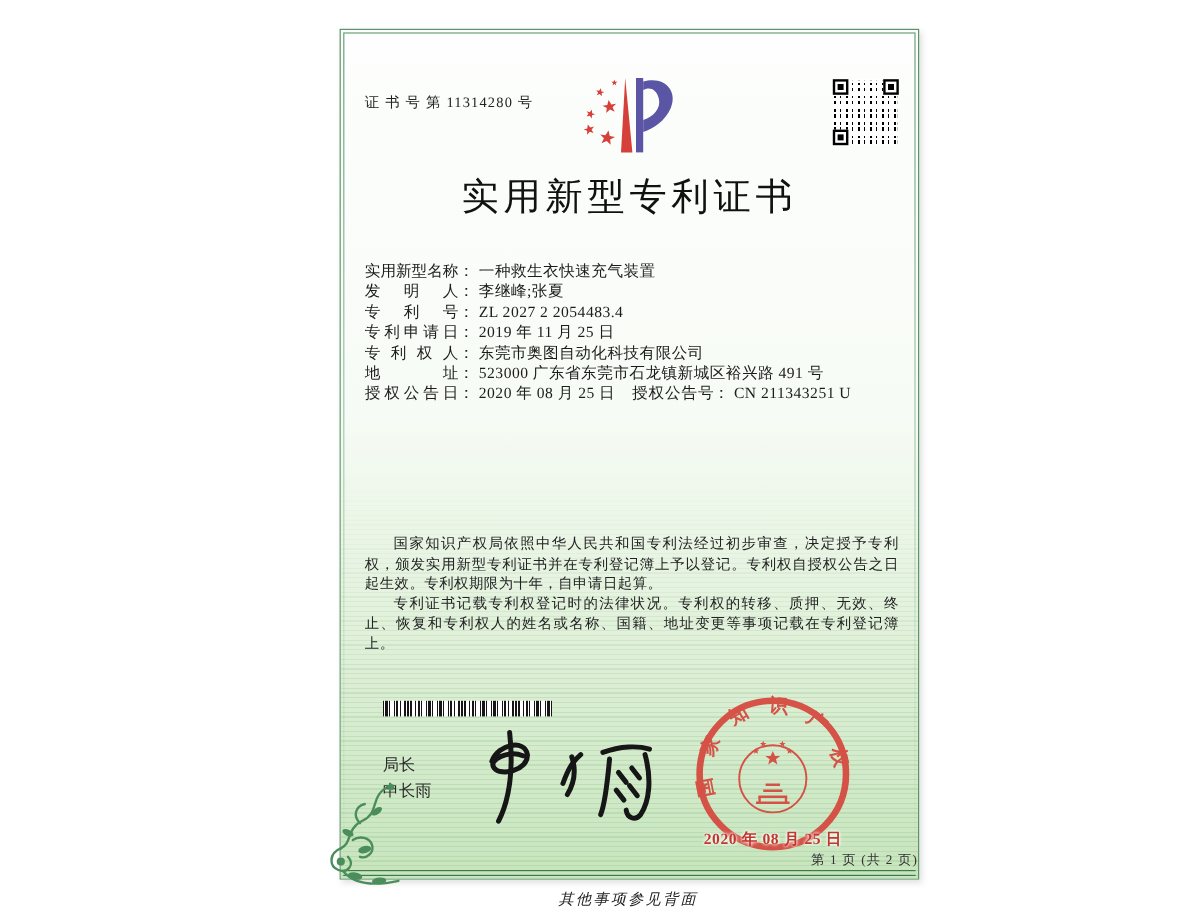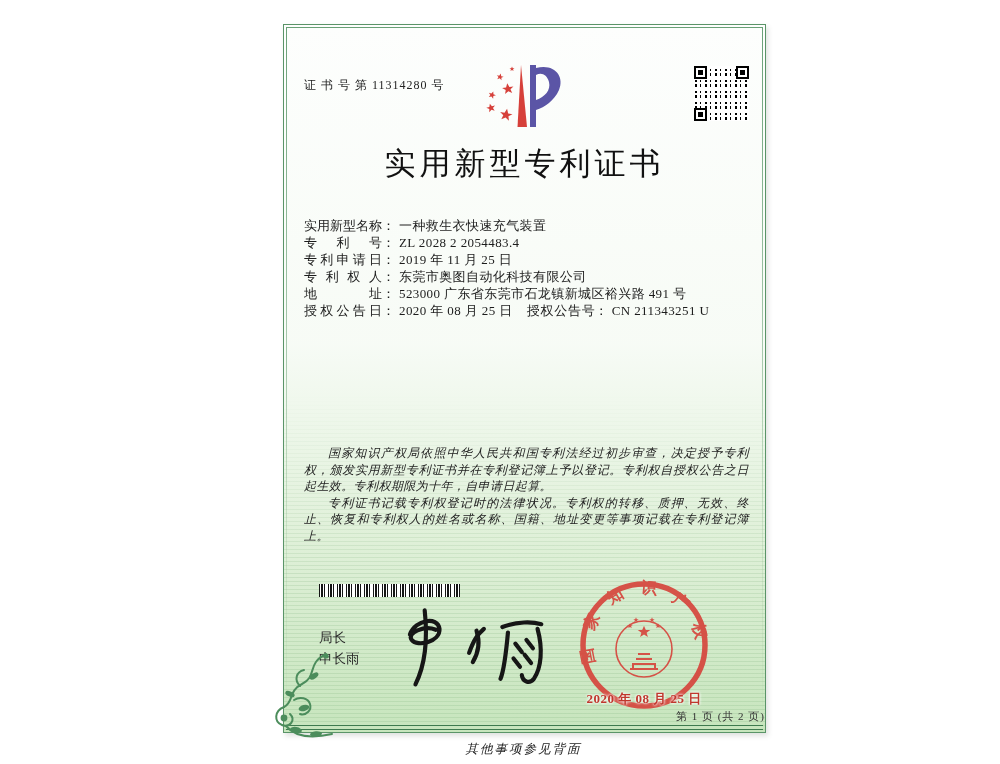--- a/index.html
+++ b/index.html
@@ -39,21 +39,21 @@
          font-size:31px;font-weight:normal;letter-spacing:4px;color:#111;}
 
   .rows{position:absolute;left:20px;right:14px;top:192px;display:flex;flex-direction:column;gap:0;
         font-size:13px;line-height:17px;white-space:nowrap;}
   .flabel{display:inline-block;width:78px;text-align:justify;text-align-last:justify;}
   .flabel2{display:inline-block;width:68px;margin-left:14px;text-align:justify;text-align-last:justify;}
   .colon{margin-right:4px;}
   .fvalue{letter-spacing:.4px;}
 
   .paras{position:absolute;left:20px;right:16px;top:420px;font-size:12px;line-height:16.5px;
-         font-style:italic;letter-spacing:.4px;color:#222;text-align:justify;}
+         letter-spacing:.4px;color:#222;text-align:justify;}
   .paras p{margin:0;text-indent:2em;}
 
   .barcode{position:absolute;left:35px;top:559px;width:141px;height:13px;
         background:repeating-linear-gradient(90deg,#151515 0 1px,#fff 1px 2px,#151515 2px 4px,#fff 4px 5px,#151515 5px 6px,#fff 6px 9px);}
 
   .bureau{position:absolute;left:35px;top:602px;font-family:"Liberation Sans",sans-serif;
         font-size:13.5px;line-height:21px;color:#2a2a2a;}
 
   .sig{position:absolute;left:100px;top:573px;width:185px;height:95px;}
 
@@ -106,21 +106,24 @@
       <div class="f bl"></div>
     </div>
 
     <div class="title">实用新型专利证书</div>
 
     <div class="rows">
       <div class="row">
         <span class="flabel">实用新型名称</span><span class="colon">：</span><span class="fvalue">一种救生衣快速充气装置</span>
       </div>
       <div class="row">
-        <span class="flabel">专利号</span><span class="colon">：</span><span class="fvalue">ZL 2028 2 2054483.4</span>
+        <span class="flabel">发明人</span><span class="colon">：</span><span class="fvalue">李继峰;张夏</span>
+      </div>
+      <div class="row">
+        <span class="flabel">专利号</span><span class="colon">：</span><span class="fvalue">ZL 2027 2 2054483.4</span>
       </div>
       <div class="row">
         <span class="flabel">专利申请日</span><span class="colon">：</span><span class="fvalue">2019 年 11 月 25 日</span>
       </div>
       <div class="row">
         <span class="flabel">专利权人</span><span class="colon">：</span><span class="fvalue">东莞市奥图自动化科技有限公司</span>
       </div>
       <div class="row">
         <span class="flabel">地址</span><span class="colon">：</span><span class="fvalue">523000 广东省东莞市石龙镇新城区裕兴路 491 号</span>
       </div>

